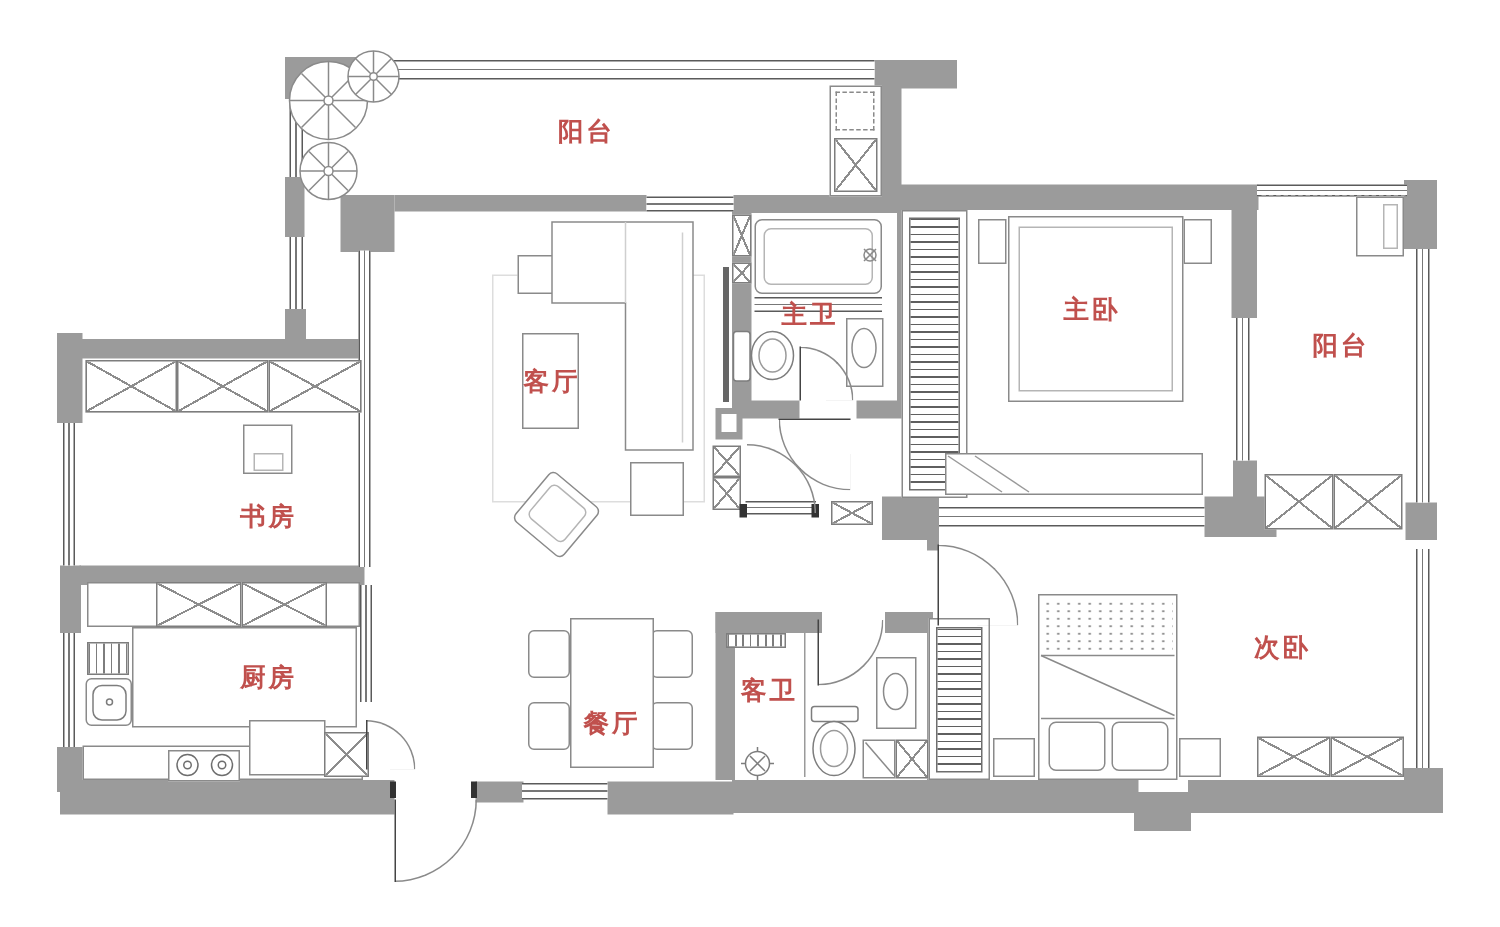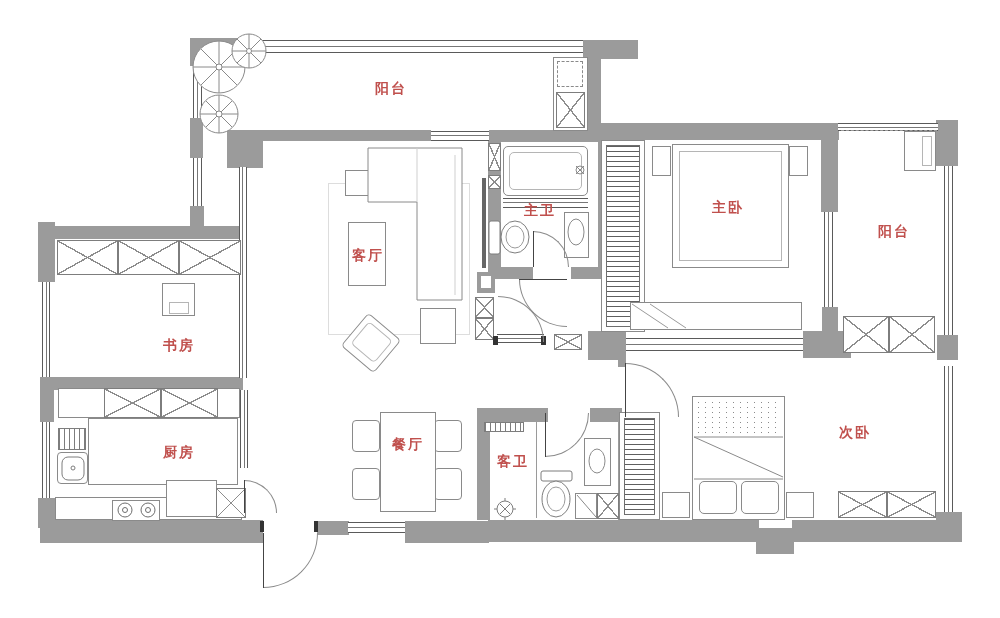--- a/index.html
+++ b/index.html
@@ -26,21 +26,21 @@
   .arc-se{border-bottom:1px solid #8a8a8a;border-right:1px solid #8a8a8a;border-bottom-right-radius:100% 100%;}
   .arc-sw{border-bottom:1px solid #8a8a8a;border-left:1px solid #8a8a8a;border-bottom-left-radius:100% 100%;}
   .leaf-v{position:absolute;width:0;border-left:1.5px solid #444;}
   .leaf-h{position:absolute;height:0;border-top:1.5px solid #444;}
   .post{position:absolute;background:#333;}
   .dash-box{position:absolute;border:1px dashed #8a8a8a;background:#fff;}
   .dash-h{position:absolute;border-bottom:1px dashed #9a9a9a;}
   .thin-v{position:absolute;width:0;border-left:1px solid #9a9a9a;}
   .dots{background-image:radial-gradient(#8a8a8a .7px,transparent .95px);background-size:7px 5px;background-color:#fff;}
   .label{position:absolute;width:40px;text-align:center;color:var(--label,#c0504d);
-         font-weight:bold;font-size:14px;letter-spacing:2px;white-space:nowrap;line-height:16px;}
+         font-weight:bold;font-size:17px;letter-spacing:2px;white-space:nowrap;line-height:16px;}
   .ovl{position:absolute;left:0;top:0;}
 </style>
 </head>
 <body>
 
 <div class="plan">
 
   <div class="wall" style="left:190px;top:38px;width:48px;height:28px"></div>
   <div class="wall" style="left:583px;top:40px;width:55px;height:19px"></div>
   <div class="wall" style="left:588px;top:49px;width:13px;height:93px"></div>
@@ -258,17 +258,17 @@
     </g>
   </svg>
 
   <div class="label" style="left:371px;top:80px">阳台</div>
   <div class="label" style="left:348px;top:247px">客厅</div>
   <div class="label" style="left:520px;top:202px">主卫</div>
   <div class="label" style="left:708px;top:199px">主卧</div>
   <div class="label" style="left:874px;top:223px">阳台</div>
   <div class="label" style="left:159px;top:337px">书房</div>
   <div class="label" style="left:159px;top:444px">厨房</div>
-  <div class="label" style="left:388px;top:436px">餐厅</div>
+  <div class="label" style="left:388px;top:475px">餐厅</div>
   <div class="label" style="left:493px;top:453px">客卫</div>
   <div class="label" style="left:835px;top:424px">次卧</div>
 
 </div>
 
 </body></html>

